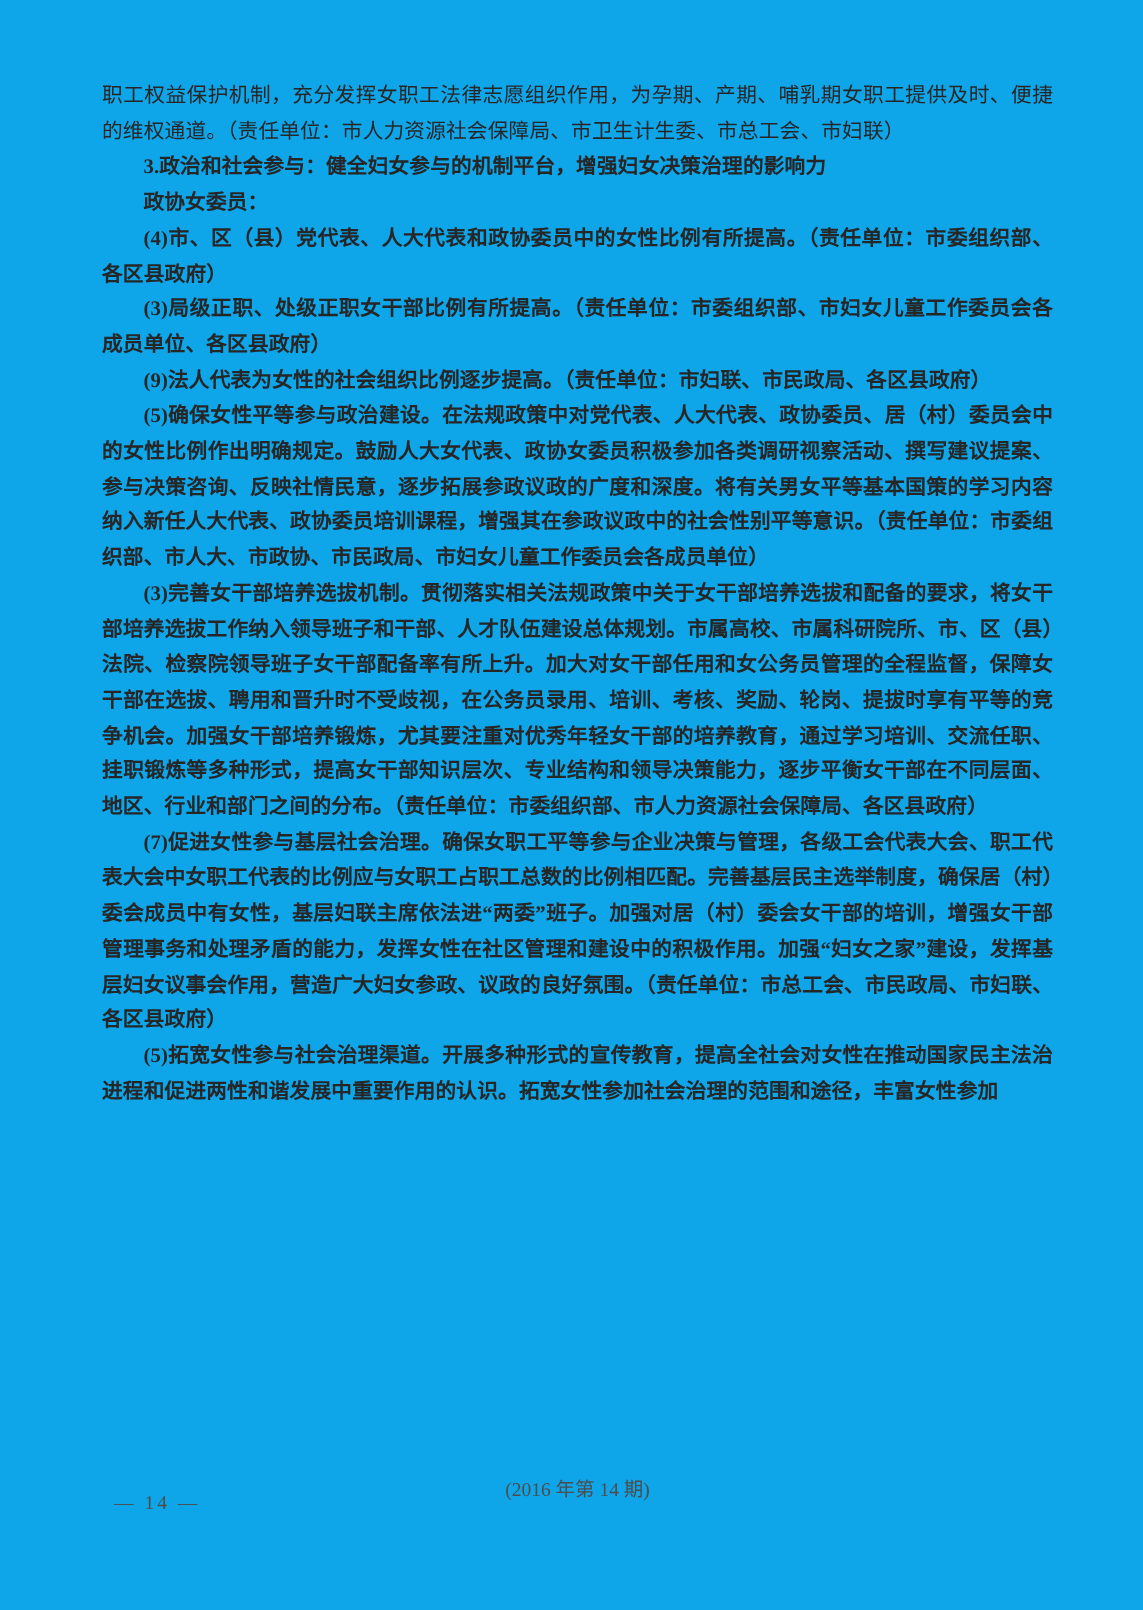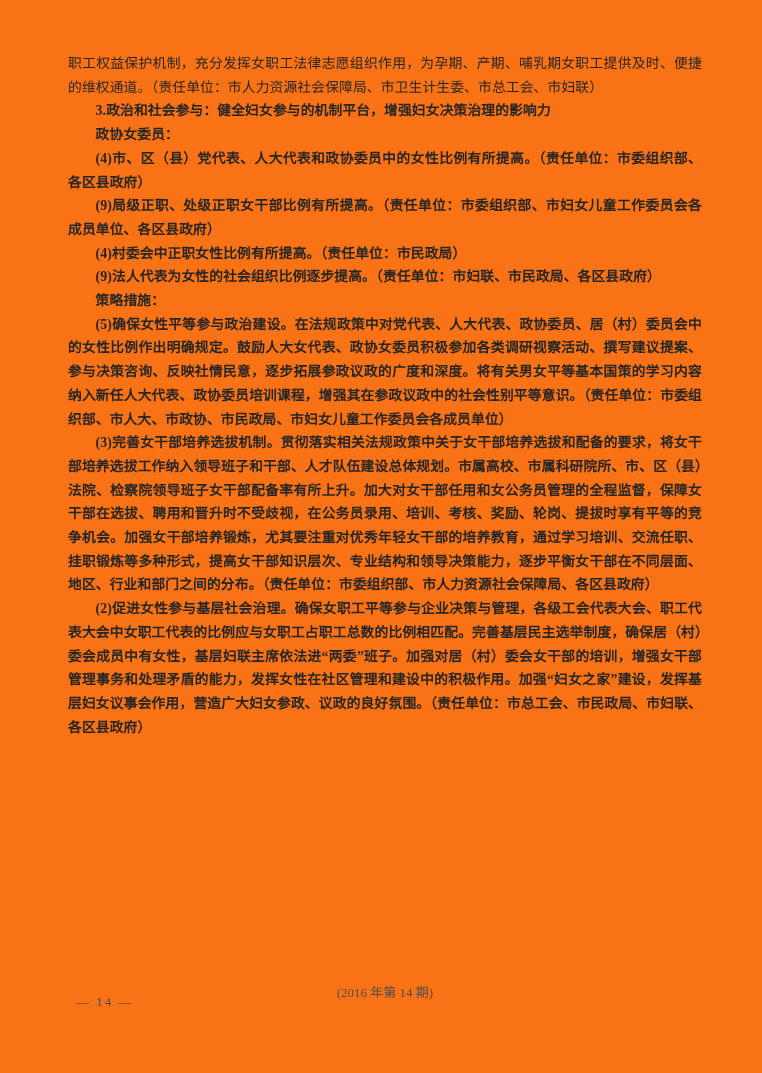--- a/index.html
+++ b/index.html
@@ -4,21 +4,21 @@
 <style>
   html, body {
     margin: 0;
     padding: 0;
     background: #ffffff;
   }
   .page {
     position: relative;
     width: 762px;
     height: 1073px;
-    background: #f97316;
+    background: #0ea5e9;
     overflow: hidden;
     font-family: "Liberation Serif", "DejaVu Serif", serif;
     color: #262626;
   }
   .body-text {
     position: absolute;
     top: 52px;
     left: 68px;
     width: 634px;
   }
@@ -60,25 +60,24 @@
 </style>
 </head>
 <body>
 
 <div class="page">
   <div class="body-text" id="paragraphs">
       <p class="">职工权益保护机制，充分发挥女职工法律志愿组织作用，为孕期、产期、哺乳期女职工提供及时、便捷的维权通道。（责任单位：市人力资源社会保障局、市卫生计生委、市总工会、市妇联）</p>
       <p class="indent">3.政治和社会参与：健全妇女参与的机制平台，增强妇女决策治理的影响力</p>
       <p class="indent">政协女委员：</p>
       <p class="indent">(4)市、区（县）党代表、人大代表和政协委员中的女性比例有所提高。（责任单位：市委组织部、各区县政府）</p>
-      <p class="indent">(9)局级正职、处级正职女干部比例有所提高。（责任单位：市委组织部、市妇女儿童工作委员会各成员单位、各区县政府）</p>
-      <p class="indent">(4)村委会中正职女性比例有所提高。（责任单位：市民政局）</p>
+      <p class="indent">(3)局级正职、处级正职女干部比例有所提高。（责任单位：市委组织部、市妇女儿童工作委员会各成员单位、各区县政府）</p>
       <p class="indent">(9)法人代表为女性的社会组织比例逐步提高。（责任单位：市妇联、市民政局、各区县政府）</p>
-      <p class="indent">策略措施：</p>
       <p class="indent">(5)确保女性平等参与政治建设。在法规政策中对党代表、人大代表、政协委员、居（村）委员会中的女性比例作出明确规定。鼓励人大女代表、政协女委员积极参加各类调研视察活动、撰写建议提案、参与决策咨询、反映社情民意，逐步拓展参政议政的广度和深度。将有关男女平等基本国策的学习内容纳入新任人大代表、政协委员培训课程，增强其在参政议政中的社会性别平等意识。（责任单位：市委组织部、市人大、市政协、市民政局、市妇女儿童工作委员会各成员单位）</p>
       <p class="indent">(3)完善女干部培养选拔机制。贯彻落实相关法规政策中关于女干部培养选拔和配备的要求，将女干部培养选拔工作纳入领导班子和干部、人才队伍建设总体规划。市属高校、市属科研院所、市、区（县）法院、检察院领导班子女干部配备率有所上升。加大对女干部任用和女公务员管理的全程监督，保障女干部在选拔、聘用和晋升时不受歧视，在公务员录用、培训、考核、奖励、轮岗、提拔时享有平等的竞争机会。加强女干部培养锻炼，尤其要注重对优秀年轻女干部的培养教育，通过学习培训、交流任职、挂职锻炼等多种形式，提高女干部知识层次、专业结构和领导决策能力，逐步平衡女干部在不同层面、地区、行业和部门之间的分布。（责任单位：市委组织部、市人力资源社会保障局、各区县政府）</p>
-      <p class="indent">(2)促进女性参与基层社会治理。确保女职工平等参与企业决策与管理，各级工会代表大会、职工代表大会中女职工代表的比例应与女职工占职工总数的比例相匹配。完善基层民主选举制度，确保居（村）委会成员中有女性，基层妇联主席依法进“两委”班子。加强对居（村）委会女干部的培训，增强女干部管理事务和处理矛盾的能力，发挥女性在社区管理和建设中的积极作用。加强“妇女之家”建设，发挥基层妇女议事会作用，营造广大妇女参政、议政的良好氛围。（责任单位：市总工会、市民政局、市妇联、各区县政府）</p>
+      <p class="indent">(7)促进女性参与基层社会治理。确保女职工平等参与企业决策与管理，各级工会代表大会、职工代表大会中女职工代表的比例应与女职工占职工总数的比例相匹配。完善基层民主选举制度，确保居（村）委会成员中有女性，基层妇联主席依法进“两委”班子。加强对居（村）委会女干部的培训，增强女干部管理事务和处理矛盾的能力，发挥女性在社区管理和建设中的积极作用。加强“妇女之家”建设，发挥基层妇女议事会作用，营造广大妇女参政、议政的良好氛围。（责任单位：市总工会、市民政局、市妇联、各区县政府）</p>
+      <p class="indent">(5)拓宽女性参与社会治理渠道。开展多种形式的宣传教育，提高全社会对女性在推动国家民主法治进程和促进两性和谐发展中重要作用的认识。拓宽女性参加社会治理的范围和途径，丰富女性参加</p>
     </div>
   <div class="footer">
     <span class="page-num">— 14 —</span>
     <span class="issue">(2016 年第 14 期)</span>
   </div>
 </div>
 
 </body></html>

